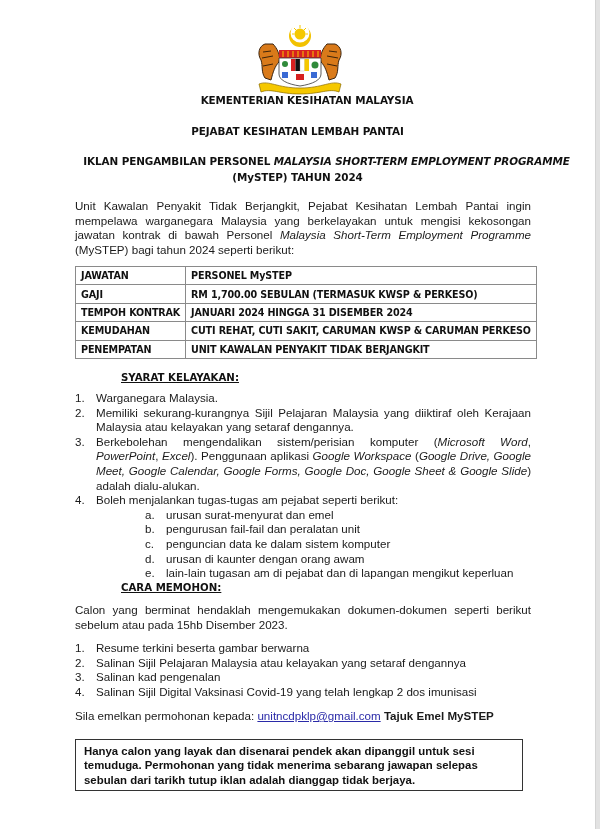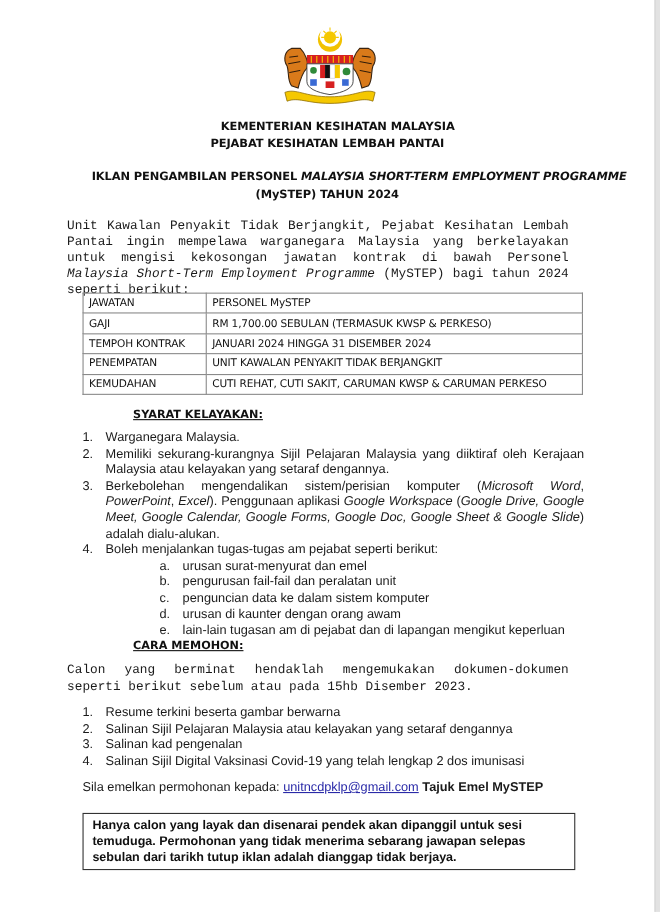--- a/index.html
+++ b/index.html
@@ -4,29 +4,29 @@
   <style>
     * { box-sizing: border-box; margin: 0; padding: 0; }
     html, body { width: 600px; height: 829px; overflow: hidden; background: #ffffff; }
     body { position: relative; font-family: "Liberation Sans", sans-serif; color: #111; }
     .edge-strip { position: absolute; top: 0; right: 0; width: 5px; height: 829px; background: #e2e2e2; border-left: 1px solid #d4d4d4; }
     .page { position: absolute; left: 0; top: 0; width: 595px; height: 829px; }
 
     .crest { position: absolute; left: 251px; top: 22px; width: 98px; height: 74px; }
 
     .hdr { position: absolute; left: 0; width: 595px; text-align: center; font-family: "DejaVu Sans", sans-serif; font-weight: bold; font-size: 10.4px; color: #111; letter-spacing: -0.1px; }
-    .hdr-1 { top: 109px; padding-left: 19px; }
+    .hdr-1 { top: 94px; padding-left: 19px; }
     .hdr-2 { top: 125px; }
     .hdr-3 { top: 155px; margin-left: 29px; }
     .hdr-4 { top: 171px; }
 
-    .para { position: absolute; left: 61px; width: 456px; font-size: 11.6px; line-height: 14.6px; text-align: justify; color: #1a1a1a; font-family: Liberation Mono, monospace; }
+    .para { position: absolute; left: 75px; width: 456px; font-size: 11.6px; line-height: 14.6px; text-align: justify; color: #1a1a1a; }
     .intro { top: 199px; }
 
-    table.info { position: absolute; left: 75px; top: 266px; width: 455px; border-collapse: collapse; font-family: "DejaVu Sans", sans-serif; font-weight: normal; font-size: 9.6px; color: #111; }
+    table.info { position: absolute; left: 75px; top: 266px; width: 455px; border-collapse: collapse; font-family: "DejaVu Sans", sans-serif; font-weight: bold; font-size: 9.6px; color: #111; }
     table.info td { border: 1px solid #8a8a8a; height: 18.4px; padding: 0 5px; white-space: nowrap; letter-spacing: -0.15px; }
     table.info td.k { width: 112px; }
 
     .sec-title { position: absolute; left: 75px; font-family: "DejaVu Sans", sans-serif; font-weight: bold; font-size: 10.2px; text-decoration: underline; color: #111; margin-left: 46px; }
     .sec-1 { top: 372px; }
     .sec-2 { top: 582px; }
 
     ol.list { position: absolute; left: 75px; width: 456px; list-style: none; font-size: 11.6px; line-height: 14.6px; color: #1a1a1a; }
     ol.list li { position: relative; padding-left: 21px; text-align: justify; }
     ol.list li .num { position: absolute; left: 0; top: 0; }
@@ -112,26 +112,26 @@
         </tr>
     <tr>
           <td class="k">GAJI</td>
           <td>RM 1,700.00 SEBULAN (TERMASUK KWSP &amp; PERKESO)</td>
         </tr>
     <tr>
           <td class="k">TEMPOH KONTRAK</td>
           <td>JANUARI 2024 HINGGA 31 DISEMBER 2024</td>
         </tr>
     <tr>
+          <td class="k">KEMUDAHAN</td>
+          <td>CUTI REHAT, CUTI SAKIT, CARUMAN KWSP &amp; CARUMAN PERKESO</td>
+        </tr>
+    <tr>
           <td class="k">PENEMPATAN</td>
           <td>UNIT KAWALAN PENYAKIT TIDAK BERJANGKIT</td>
-        </tr>
-    <tr>
-          <td class="k">KEMUDAHAN</td>
-          <td>CUTI REHAT, CUTI SAKIT, CARUMAN KWSP &amp; CARUMAN PERKESO</td>
         </tr>
   </tbody>
     </table>
 
   <div class="sec-title sec-1">SYARAT KELAYAKAN:</div>
 
   <ol class="list req">
     <li><span class="num">1.</span><span>Warganegara Malaysia.</span></li>
     <li><span class="num">2.</span><span>Memiliki sekurang-kurangnya Sijil Pelajaran Malaysia yang diiktiraf oleh Kerajaan Malaysia atau kelayakan yang setaraf dengannya.</span></li>
     <li><span class="num">3.</span><span>Berkebolehan mengendalikan sistem/perisian komputer (</span><i>Microsoft Word</i><span>, </span><i>PowerPoint</i><span>, </span><i>Excel</i><span>). Penggunaan aplikasi </span><i>Google Workspace</i><span> (</span><i>Google Drive, Google Meet, Google Calendar, Google Forms, Google Doc, Google Sheet &amp; Google Slide</i><span>) adalah dialu-alukan.</span></li>

